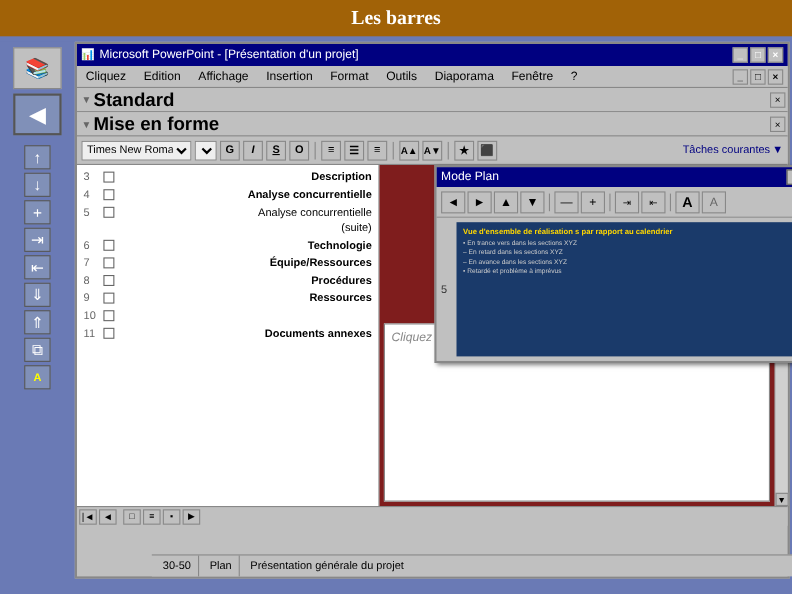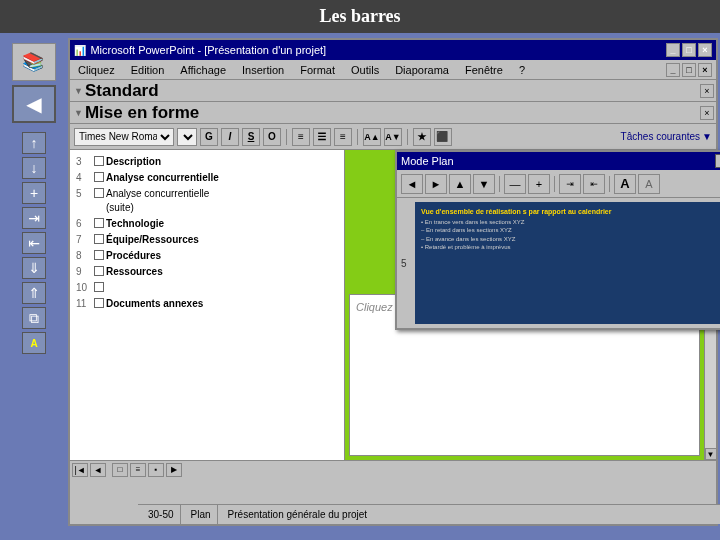--- a/index.html
+++ b/index.html
@@ -15,21 +15,21 @@
     
     .outer-frame {
       width: 720px;
       height: 540px;
       background: #6a7ab5;
       position: relative;
     }
 
     
     .slide-title-bar {
-      background: #404040;
+      background: #a16207;
       text-align: center;
       padding: 6px 0;
       color: white;
       font-size: 18px;
       font-weight: bold;
       font-family: 'Times New Roman', serif;
     }
 
     
     .left-sidebar {
@@ -250,30 +250,31 @@
       width: 10px;
       height: 10px;
       border: 1px solid #666;
       background: white;
       min-width: 10px;
       margin-top: 1px;
     }
 
     .outline-text {
       flex: 1;
+      text-align: right;
     }
 
     .outline-bold {
       font-weight: bold;
     }
 
     
     .slide-panel {
       flex: 1;
-      background: #84cc16;
+      background: #7f1d1d;
       padding: 4px;
       display: flex;
       flex-direction: column;
       gap: 4px;
     }
 
     .slide-comment-area {
       flex: 1;
       background: white;
       border: 1px solid #888;

